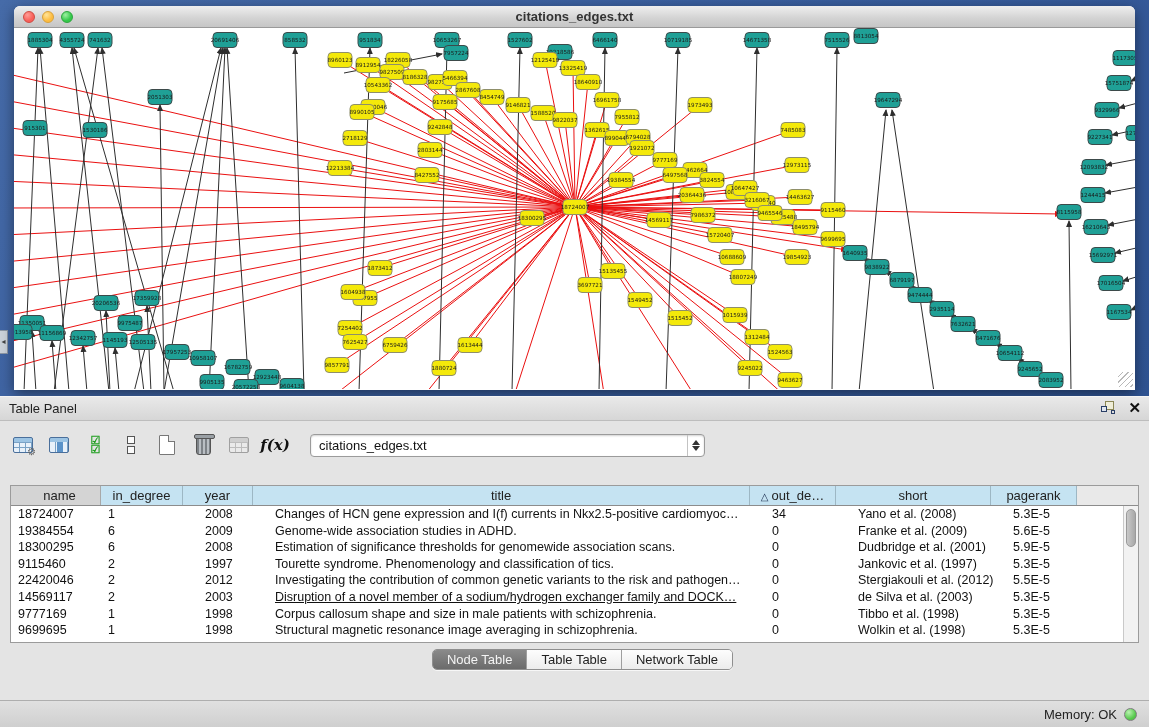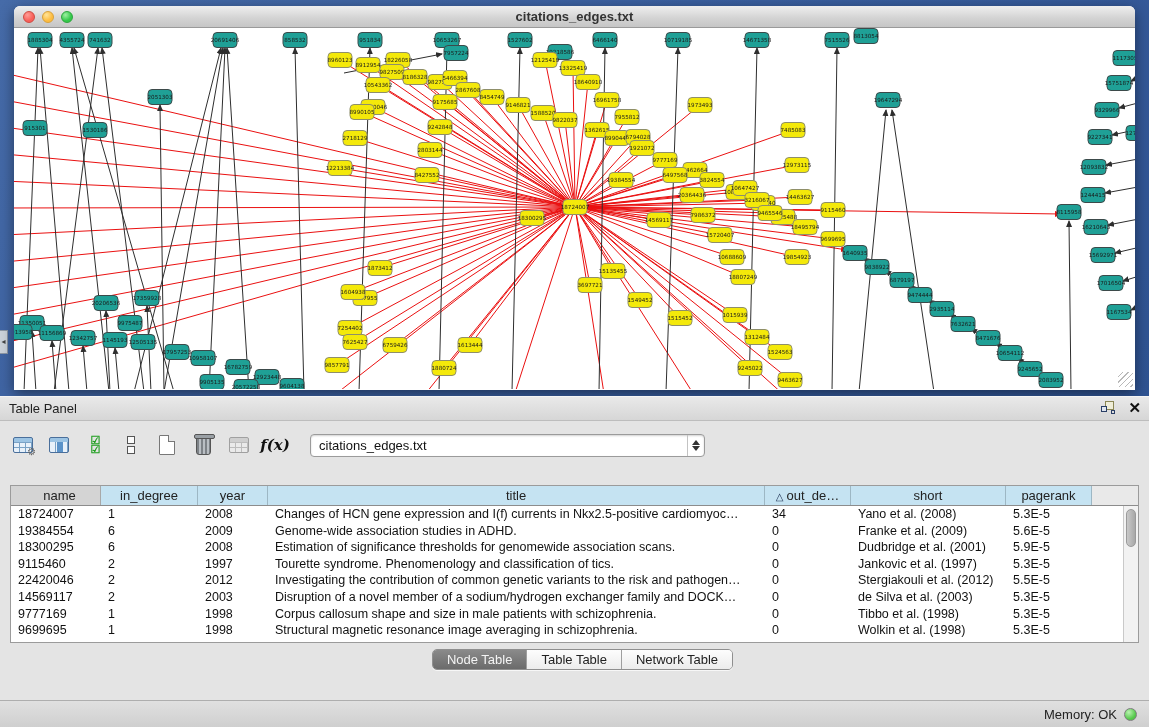--- a/index.html
+++ b/index.html
@@ -867,21 +867,21 @@
       <div class="combo-steppers">
         <span class="up"></span>
           <span class="down"></span>
       </div>
     </div>
   </div>
 
   <div class="table-area">
     <div class="thead">
         <div class="th gray" style="width: 90px;">name</div>
-        <div class="th" style="width: 97px; text-align: center;">in_degree</div>
+        <div class="th" style="width: 82px; text-align: center;">in_degree</div>
         <div class="th" style="width: 70px;">year</div>
         <div class="th" style="width: 497px;">title</div>
         <div class="th" style="width: 86px;"><span class="sort">△</span>out_de…</div>
         <div class="th" style="width: 155px;">short</div>
         <div class="th" style="width: 86px;">pagerank</div>
         <div class="th fill"></div>
       </div>
     <div class="tbody">
         <div class="tr">
           <div class="td" style="width: 90px;">18724007</div>
@@ -925,21 +925,21 @@
           <div class="td" style="width: 70px;">2012</div>
           <div class="td" style="width: 497px;">Investigating the contribution of common genetic variants to the risk and pathogen…</div>
           <div class="td" style="width: 86px;">0</div>
           <div class="td" style="width: 155px;">Stergiakouli et al. (2012)</div>
           <div class="td" style="width: 86px;">5.5E-5</div>
         </div>
         <div class="tr">
           <div class="td" style="width: 90px;">14569117</div>
           <div class="td" style="width: 97px;">2</div>
           <div class="td" style="width: 70px;">2003</div>
-          <div class="td" style="width: 497px;">Disruption of a novel member of a sodium/hydrogen exchanger family and DOCK…</div>
+          <div class="td" style="width: 497px; text-decoration: underline;">Disruption of a novel member of a sodium/hydrogen exchanger family and DOCK…</div>
           <div class="td" style="width: 86px;">0</div>
           <div class="td" style="width: 155px;">de Silva et al. (2003)</div>
           <div class="td" style="width: 86px;">5.3E-5</div>
         </div>
         <div class="tr">
           <div class="td" style="width: 90px;">9777169</div>
           <div class="td" style="width: 97px;">1</div>
           <div class="td" style="width: 70px;">1998</div>
           <div class="td" style="width: 497px;">Corpus callosum shape and size in male patients with schizophrenia.</div>
           <div class="td" style="width: 86px;">0</div>

